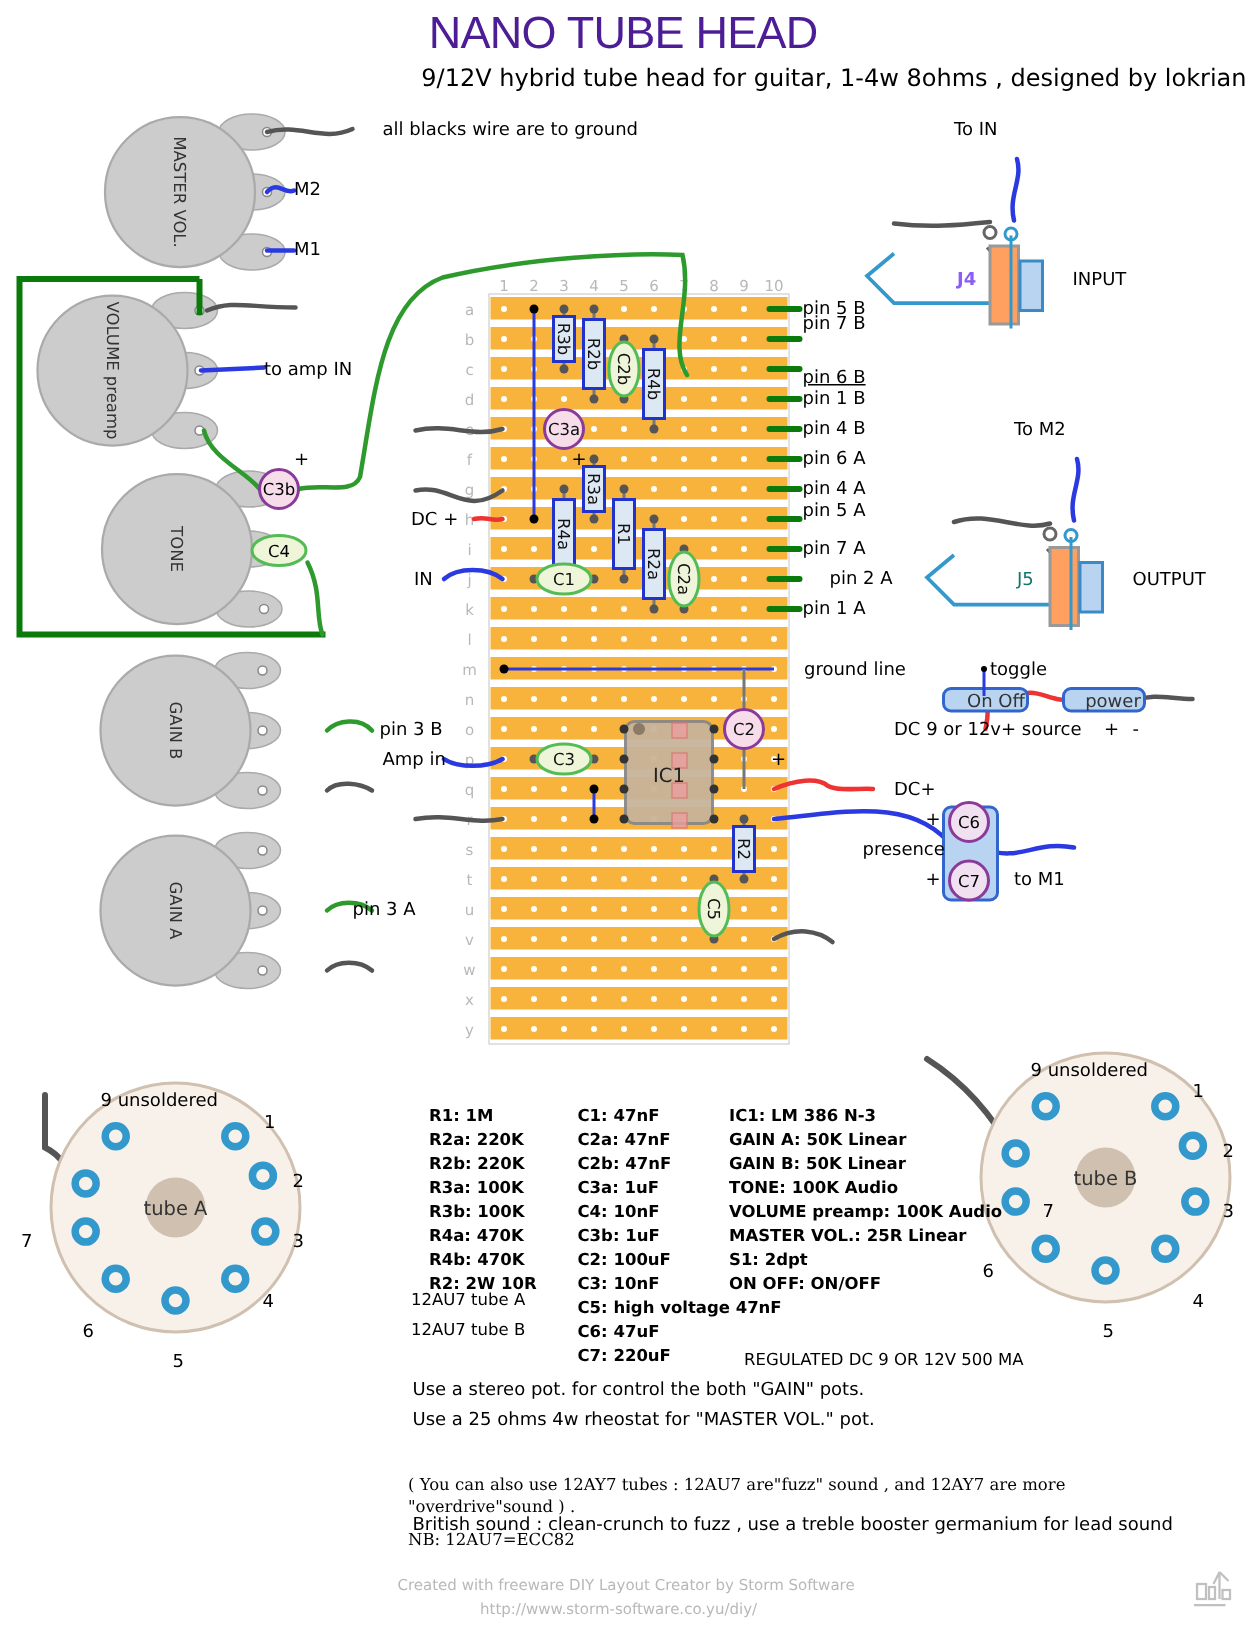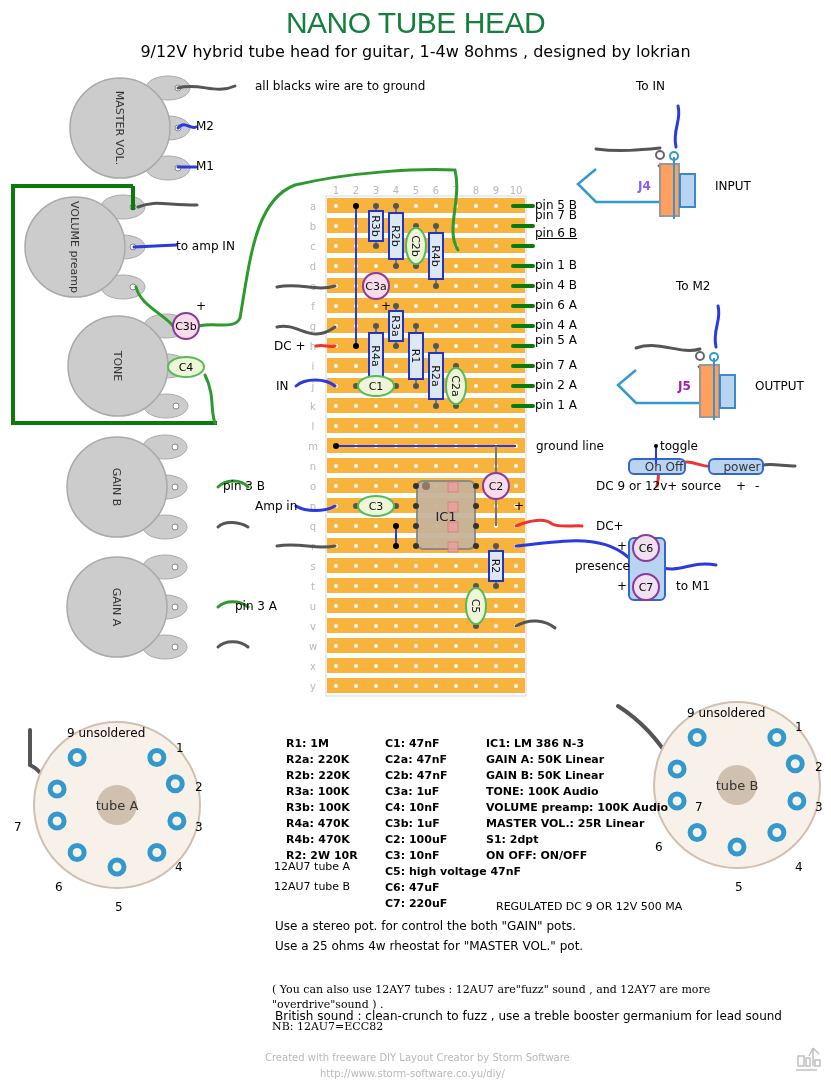--- a/index.html
+++ b/index.html
@@ -1,21 +1,21 @@
 <!DOCTYPE html>
 <html><head>
 <meta charset="utf-8">
 <style>
   html, body { margin:0; padding:0; background:#ffffff; }
   body { width:831px; height:1083px; position:relative; overflow:hidden;
          font-family:"DejaVu Sans", sans-serif; color:#000; }
   .abs { position:absolute; white-space:nowrap; }
-  #title { left:0; width:831px; top:6px; text-align:center; color:#15803d;
+  #title { left:0; width:831px; top:6px; text-align:center; color:#4c1d95;
            font-family:"Liberation Sans", sans-serif; font-size:30px; letter-spacing:-0.5px; }
-  #subtitle { left:0; width:831px; top:42px; text-align:center;
+  #subtitle { left:0; width:831px; top:42px; text-align:right;
               font-family:"DejaVu Sans", sans-serif; font-size:16px; }
   .lbl { font-family:"DejaVu Sans", sans-serif; font-size:12px; }
   .bom { font-family:"DejaVu Sans", sans-serif; font-size:11px; font-weight:bold; line-height:16px; }
   .note { font-family:"DejaVu Sans", sans-serif; font-size:12px; }
   .serifnote { font-family:"DejaVu Serif", serif; font-size:11px; }
   .credit { font-family:"DejaVu Sans", sans-serif; font-size:10px; color:#b8b8b8; }
   svg text { font-family:"DejaVu Sans", sans-serif; }
 </style>
 </head>
 <body>
@@ -623,53 +623,53 @@
       <path d="M1,22 L22,22"></path>
   </g>
 </svg>
 
 <div class="abs lbl" style="left:255px;top:79px">all blacks wire are to ground</div>
 <div class="abs lbl" style="left:636px;top:79px">To IN</div>
 <div class="abs lbl" style="left:676px;top:279px">To M2</div>
 <div class="abs lbl" style="left:715px;top:179px">INPUT</div>
 <div class="abs lbl" style="left:755px;top:379px">OUTPUT</div>
 <div class="abs lbl" style="left:638px;top:179px;font-weight:bold;color:#8b5cf6">J4</div>
-<div class="abs lbl" style="left:678px;top:379px;font-weight:bold;color:#a21caf">J5</div>
+<div class="abs lbl" style="left:678px;top:379px;font-weight:normal;color:#0f766e">J5</div>
 <div class="abs lbl" style="left:196px;top:119px">M2</div>
 <div class="abs lbl" style="left:196px;top:159px">M1</div>
 <div class="abs lbl" style="left:176px;top:239px">to amp IN</div>
 <div class="abs lbl" style="left:274px;top:339px">DC +</div>
 <div class="abs lbl" style="left:276px;top:379px">IN</div>
 <div class="abs lbl" style="left:255px;top:499px">Amp in</div>
-<div class="abs lbl" style="left:223px;top:479px">pin 3 B</div>
+<div class="abs lbl" style="left:253px;top:479px">pin 3 B</div>
 <div class="abs lbl" style="left:235px;top:599px">pin 3 A</div>
 <div class="abs lbl" style="left:536px;top:439px">ground line</div>
 <div class="abs lbl" style="left:660px;top:439px">toggle</div>
 <div class="abs lbl" style="left:596px;top:479px">DC 9 or 12v+ source</div>
 <div class="abs lbl" style="left:736px;top:479px">+</div>
 <div class="abs lbl" style="left:755px;top:479px">-</div>
 <div class="abs lbl" style="left:596px;top:519px">DC+</div>
 <div class="abs lbl" style="left:575px;top:559px">presence</div>
 <div class="abs lbl" style="left:676px;top:579px">to M1</div>
 <div class="abs lbl" style="left:617px;top:539px">+</div>
 <div class="abs lbl" style="left:617px;top:579px">+</div>
 <div class="abs lbl" style="left:196px;top:299px">+</div>
 <div class="abs lbl" style="left:514px;top:499px">+</div>
 
 <div id="pinlabels">
     <div class="abs lbl" style="left: 535px; top: 198px;">pin 5 B</div>
     <div class="abs lbl" style="left: 535px; top: 208px;">pin 7 B</div>
-    <div class="abs lbl" style="left: 535px; top: 226px; text-decoration: underline;">pin 6 B</div>
+    <div class="abs lbl" style="left: 535px; top: 244px; text-decoration: underline;">pin 6 B</div>
     <div class="abs lbl" style="left: 535px; top: 258px; text-align: center;">pin 1 B</div>
     <div class="abs lbl" style="left: 535px; top: 278px;">pin 4 B</div>
     <div class="abs lbl" style="left: 535px; top: 298px;">pin 6 A</div>
     <div class="abs lbl" style="left: 535px; top: 318px;">pin 4 A</div>
     <div class="abs lbl" style="left: 535px; top: 333px;">pin 5 A</div>
     <div class="abs lbl" style="left: 535px; top: 358px;">pin 7 A</div>
-    <div class="abs lbl" style="left: 535px; top: 378px;">pin 2 A</div>
+    <div class="abs lbl" style="left: 553px; top: 378px;">pin 2 A</div>
     <div class="abs lbl" style="left: 535px; top: 398px;">pin 1 A</div>
   </div>
 
 <div class="abs bom" style="left:286px;top:736px">
   <div>R1: 1M</div>
   <div>R2a: 220K</div>
   <div>R2b: 220K</div>
   <div>R3a: 100K</div>
   <div>R3b: 100K</div>
   <div>R4a: 470K</div>

